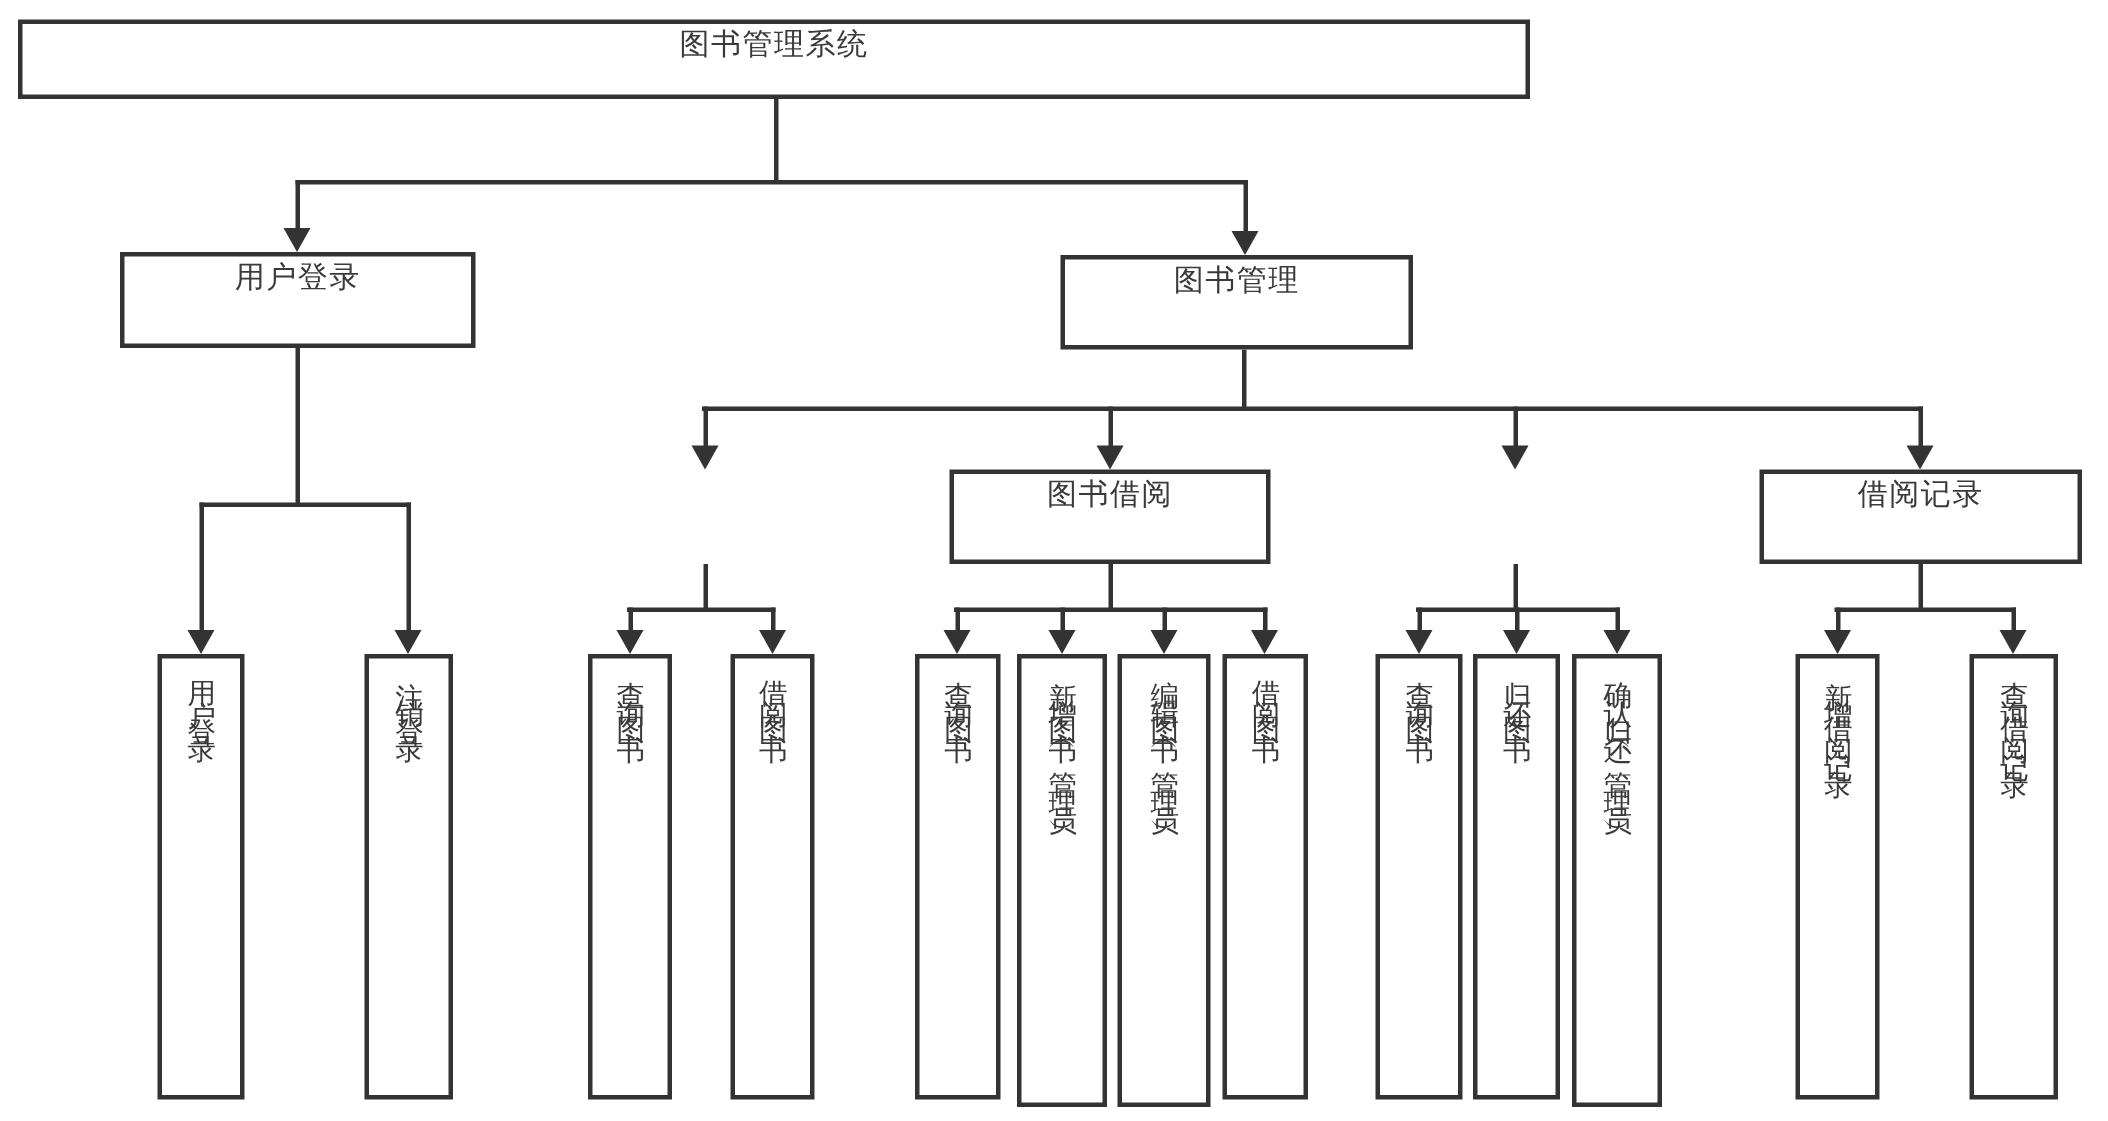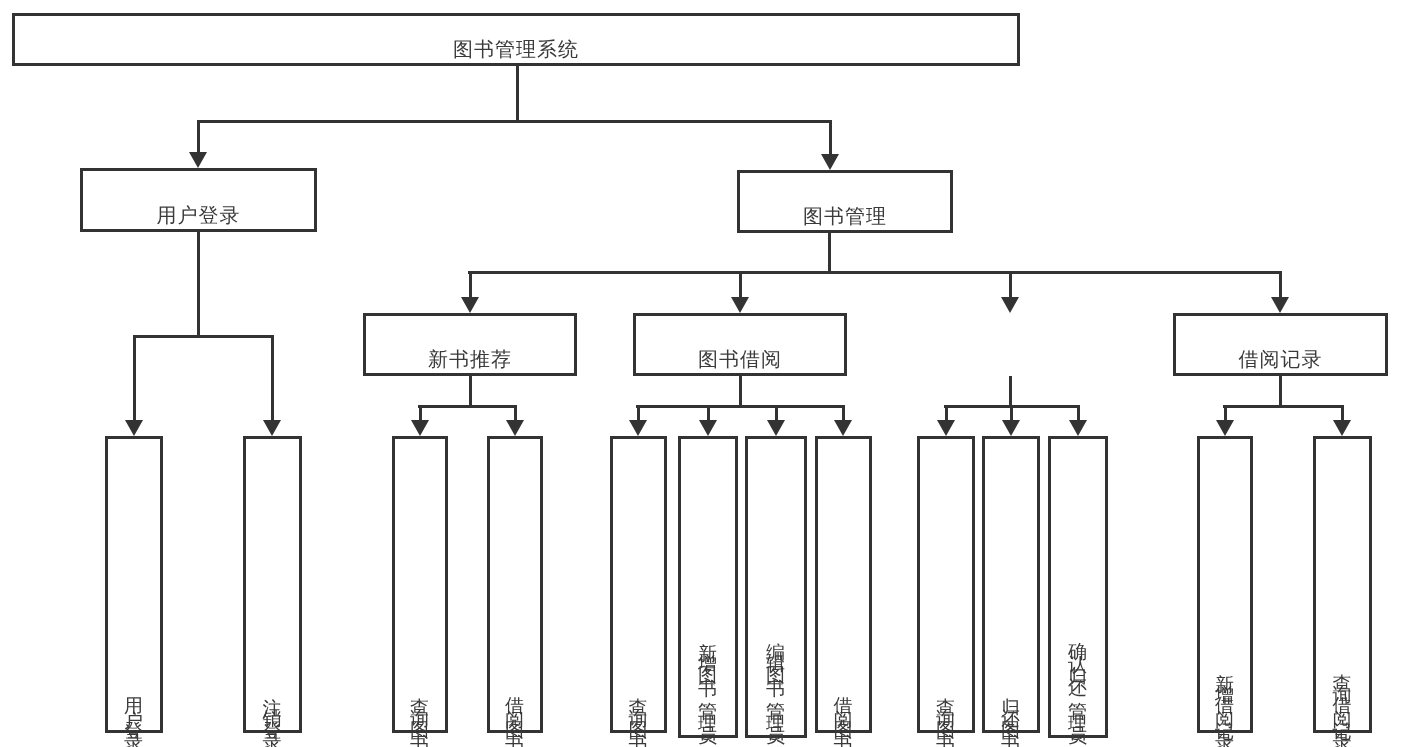--- a/index.html
+++ b/index.html
@@ -3,21 +3,21 @@
 <meta charset="utf-8">
 <style>
   html,body { margin:0; padding:0; background:#ffffff; }
   .canvas {
     position:relative; width:1405px; height:747px; background:#ffffff;
     font-family:"Liberation Sans", sans-serif; color:#333333; overflow:hidden;
   }
   .box {
     position:absolute; box-sizing:border-box;
     border:3px solid #333333; background:#ffffff;
-    display:flex; align-items:flex-end; justify-content:center;
+    display:flex; align-items:flex-start; justify-content:center;
     font-size:20px; color:#3a3a3a; letter-spacing:1px; z-index:2;
   }
   .vbox { z-index:2; }
   .vlabel {
     writing-mode:vertical-rl; text-orientation:mixed;
     font-size:19px; letter-spacing:12px; line-height:1;
     color:#3a3a3a;
   }
   .hl { position:absolute; height:3px; background:#333333; z-index:1; }
   .vl { position:absolute; width:3px;  background:#333333; z-index:1; }
@@ -43,21 +43,21 @@
   <div class="vl" style="left:516px; top:66px;  height:56px;"></div>
   <div class="hl" style="left:197px; top:120px; width:635px;"></div>
   <div class="vl" style="left:197px; top:120px; height:34px;"></div>
   <div class="ah" style="left:189px; top:152px;"></div>
   <div class="vl" style="left:829px; top:120px; height:36px;"></div>
   <div class="ah" style="left:821px; top:154px;"></div>
 
   <div class="box" style="left:80px; top:168px; width:237px; height:64px;">
     <span>用户登录</span>
   </div>
-  <div class="box" style="left:737px; top:170px; width:216px; height:63px;">
+  <div class="box" style="left:707px; top:170px; width:235px; height:63px;">
     <span>图书管理</span>
   </div>
 
   <div class="vl" style="left:197px; top:232px; height:106px;"></div>
   <div class="hl" style="left:133px; top:335px; width:141px;"></div>
   <div class="vl" style="left:133px; top:335px; height:86px;"></div>
   <div class="ah" style="left:125px; top:420px;"></div>
   <div class="vl" style="left:271px; top:335px; height:86px;"></div>
   <div class="ah" style="left:263px; top:420px;"></div>
 
@@ -65,23 +65,20 @@
   <div class="hl" style="left:468px; top:271px; width:814px;"></div>
   <div class="vl" style="left:469px;  top:271px; height:28px;"></div>
   <div class="ah" style="left:461px;  top:297px;"></div>
   <div class="vl" style="left:739px;  top:271px; height:28px;"></div>
   <div class="ah" style="left:731px;  top:297px;"></div>
   <div class="vl" style="left:1009px; top:271px; height:28px;"></div>
   <div class="ah" style="left:1001px; top:297px;"></div>
   <div class="vl" style="left:1279px; top:271px; height:28px;"></div>
   <div class="ah" style="left:1271px; top:297px;"></div>
 
-  <div class="box" style="left:363px; top:313px; width:214px; height:63px;">
-    <span>新书推荐</span>
-  </div>
   <div class="box" style="left:633px; top:313px; width:214px; height:63px;">
     <span>图书借阅</span>
   </div>
   <div class="box" style="left:1173px; top:313px; width:215px; height:63px;">
     <span>借阅记录</span>
   </div>
 
   <div class="vl" style="left:469px; top:376px; height:32px;"></div>
   <div class="hl" style="left:418px; top:405px; width:99px;"></div>
   <div class="vl" style="left:419px; top:405px; height:16px;"></div>

